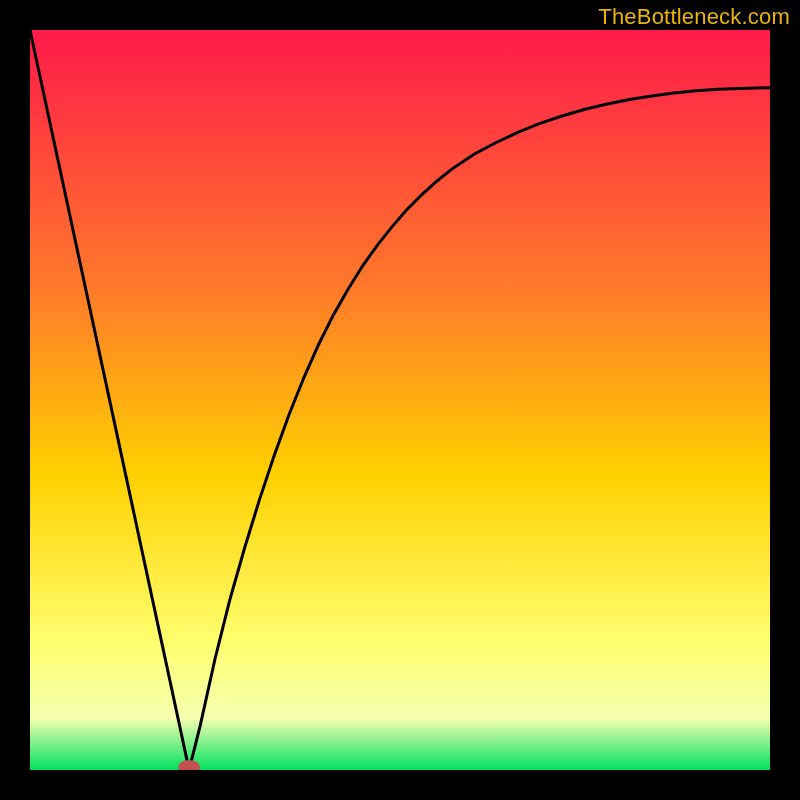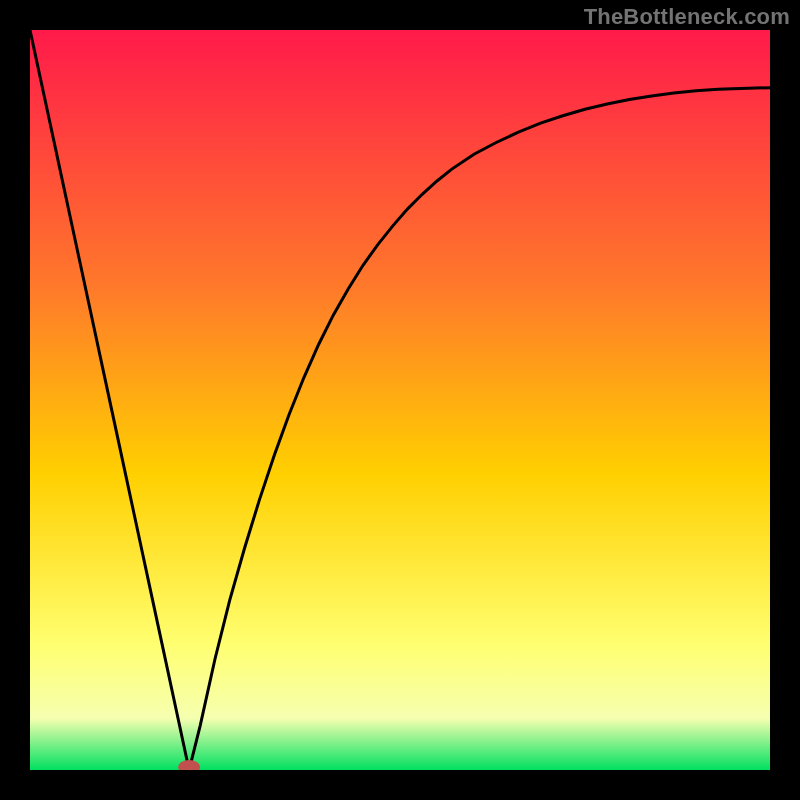--- a/index.html
+++ b/index.html
@@ -21,23 +21,23 @@
     position: absolute;
     left: 30px;
     top: 30px;
     width: 740px;
     height: 740px;
   }
   .attribution {
     position: absolute;
     top: 4px;
     right: 10px;
-    color: #737373;
+    color: #eab308;
     font-size: 22px;
-    font-weight: 700;
+    font-weight: 400;
     letter-spacing: 0.2px;
   }
 </style>
 </head>
 <body>
 
 <div class="frame">
   <div class="attribution">TheBottleneck.com</div>
 
   <svg class="plot" viewBox="0 0 740 740" preserveAspectRatio="none">

